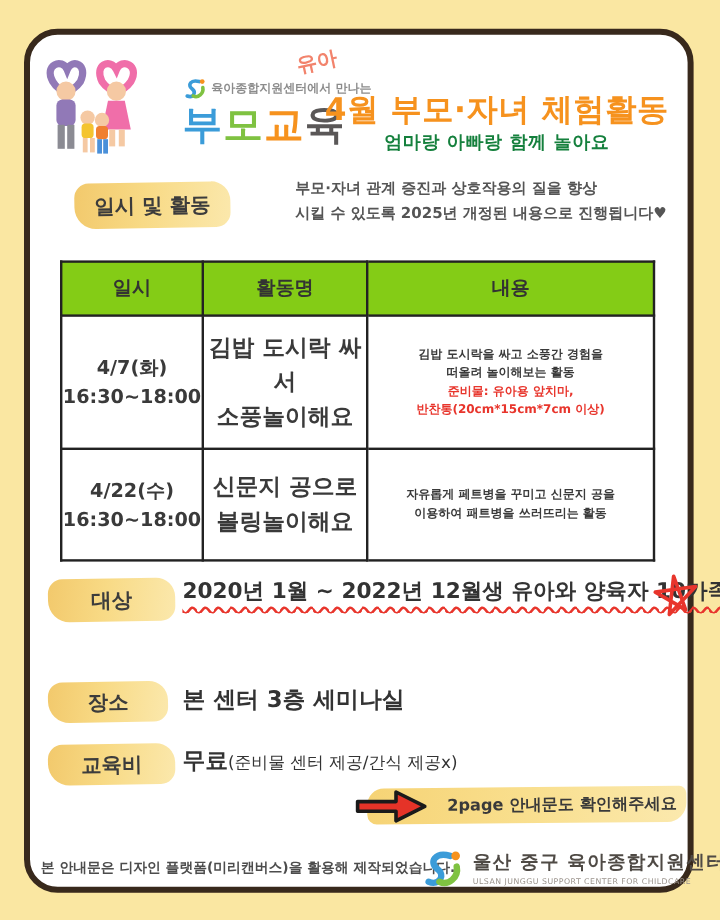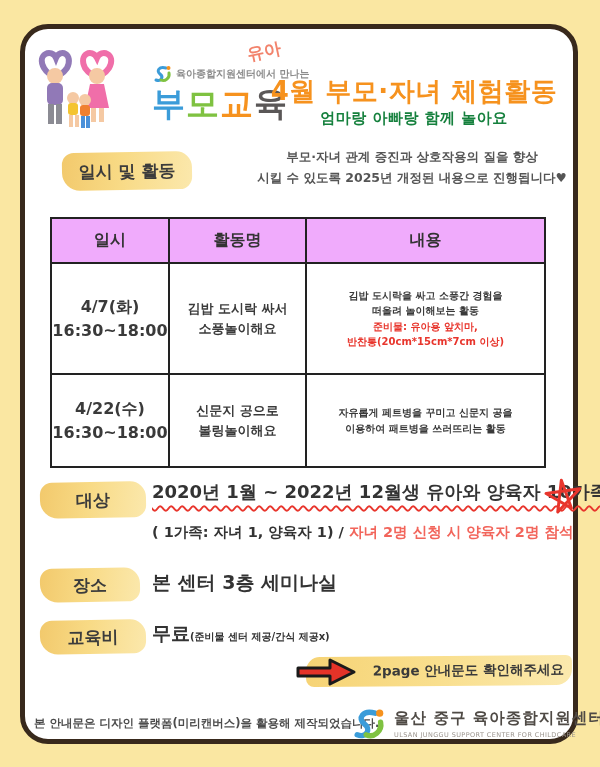--- a/index.html
+++ b/index.html
@@ -40,59 +40,59 @@
     background:linear-gradient(97deg,#F2C96C 0%,#F8DA85 45%,#FBE8AC 100%);
     border-radius:12px 16px 12px 18px; transform:rotate(-1deg);
     font-weight:800; color:#3c3c3c;
   }
   .brush-schedule { left:62px; top:152px; width:130px; height:38px; font-size:17px; }
   .brush-target   { left:40px; top:482px; width:106px; height:36px; font-size:17px; }
   .brush-place    { left:40px; top:568px; width:100px; height:34px; font-size:17px; }
   .brush-fee      { left:40px; top:620px; width:106px; height:34px; font-size:17px; }
 
   .intro-text {
-    position:absolute; left:246px; top:146px; width:332px; text-align:center;
+    position:absolute; left:246px; top:146px; width:332px; text-align:left;
     font-size:12.5px; line-height:1.7; color:#555; font-weight:600;
   }
 
   
   .schedule-table {
     position:absolute; left:50px; top:217px; width:494px;
     border-collapse:collapse; table-layout:fixed;
   }
   .schedule-table th, .schedule-table td {
     border:2px solid #222; text-align:center; vertical-align:middle;
   }
   .schedule-table th {
-    background:#f0abfc; height:45px; font-size:16px; font-weight:800; color:#333;
+    background:#84cc16; height:45px; font-size:16px; font-weight:800; color:#333;
   }
   .col-date { width:118px; } .col-act { width:137px; } .col-desc { width:239px; }
   td.cell-date { height:111px; font-size:16px; font-weight:700; color:#3a3a3a; line-height:1.5; }
-  td.cell-act  { font-size:13px; font-weight:700; color:#3a3a3a; line-height:1.5; }
+  td.cell-act  { font-size:19px; font-weight:700; color:#3a3a3a; line-height:1.5; }
   td.cell-desc { font-size:10px; font-weight:700; color:#3a3a3a; line-height:1.55; padding:4px 2px; }
   .row2 td { height:93px; }
   .red-note { color:#E8352C; }
 
   
   .target-line1 {
     position:absolute; left:152px; top:480px; font-size:18px; font-weight:800; color:#333;
     white-space:nowrap;
   }
   .target-line1 .wavy {
     text-decoration:underline wavy #E8352C 2px; text-underline-offset:7px;
   }
   .star-doodle { position:absolute; left:543px; top:477px; width:42px; height:44px; transform:rotate(-8deg); }
   .target-line2 { position:absolute; left:152px; top:523px; font-size:14.5px; font-weight:700; white-space:nowrap; }
   .target-line2 .black-part { color:#333; }
   .target-line2 .red-part { color:#F2655B; }
 
   .place-text { position:absolute; left:152px; top:570px; font-size:19px; font-weight:800; color:#333; }
   .fee-text { position:absolute; left:152px; top:621px; color:#333; white-space:nowrap; }
   .fee-main { font-size:19px; font-weight:800; }
-  .fee-detail { font-size:10px; font-weight:700; }
+  .fee-detail { font-size:14px; font-weight:400; }
 
   
   .notice-highlight {
     position:absolute; left:306px; top:656px; width:266px; height:30px;
     background:linear-gradient(95deg,#F6D375 0%,#F9DF8E 50%,#FBE9AE 100%);
     border-radius:14px 6px 16px 8px; transform:rotate(-0.5deg);
     display:flex; align-items:center; justify-content:flex-end; padding-right:8px;
   }
   .notice-text { font-size:13.5px; font-weight:800; color:#3a3a3a; white-space:nowrap; }
   .notice-arrow { position:absolute; left:294px; top:657px; width:64px; height:30px; }
@@ -208,24 +208,20 @@
 
   <div class="brush brush-target">
     <span>대상</span>
   </div>
   <div class="target-line1">
     <span class="wavy">2020년 1월 ~ 2022년 12월생 유아와 양육자 10가족</span>
   </div>
   <svg class="star-doodle" viewBox="0 0 42 44">
     <path d="M21 3 L27 32 L4 14 L38 14 L13 34 Z" fill="none" stroke="#E8352C" stroke-width="3" stroke-linejoin="round"></path>
   </svg>
-  <div class="target-line2">
-    <span class="black-part">( 1가족: 자녀 1, 양육자 1) /</span>
-    <span class="red-part">자녀 2명 신청 시 양육자 2명 참석</span>
-  </div>
 
   <div class="brush brush-place">
     <span>장소</span>
   </div>
   <div class="place-text">본 센터 3층 세미나실</div>
 
   <div class="brush brush-fee">
     <span>교육비</span>
   </div>
   <div class="fee-text">

